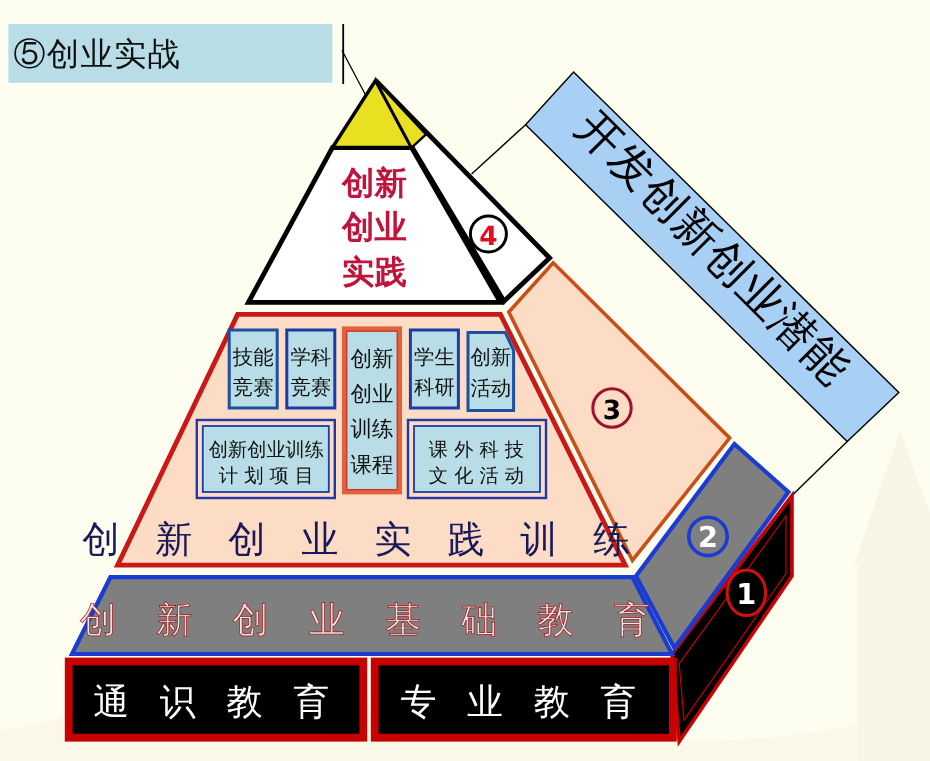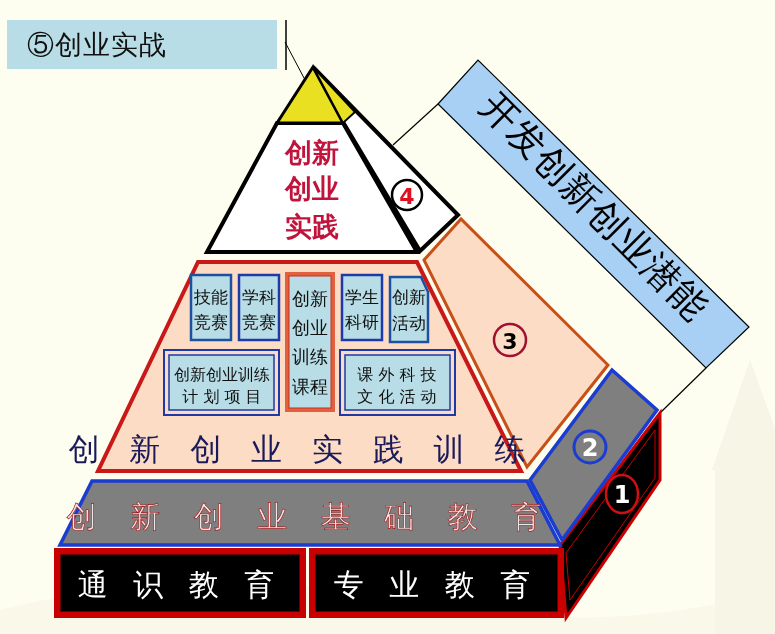--- a/index.html
+++ b/index.html
@@ -9,21 +9,21 @@
       font-family: "DejaVu Sans", "Liberation Sans", sans-serif;
       position: relative;
     }
     #stage { position: absolute; left: 0; top: 0; width: 775px; height: 634px; }
     .title-box {
       position: absolute; left: 7px; top: 20px; width: 270px; height: 49px;
       background: #b8dde6; display: flex; align-items: center;
     }
     .title-text {
       font-family: "DejaVu Serif", "Liberation Serif", serif;
-      font-size: 27px; color: #111; margin-left: 20px; letter-spacing: 1px;
+      font-size: 27px; color: #111; margin-left: 4px; letter-spacing: 1px;
     }
     svg text { font-family: "DejaVu Serif", "Liberation Serif", serif; }
     .sans { font-family: "DejaVu Sans", "Liberation Sans", sans-serif; }
   </style>
 </head>
 <body>
 
 <div id="stage">
 
   <svg width="775" height="634" style="position:absolute;left:0;top:0">

